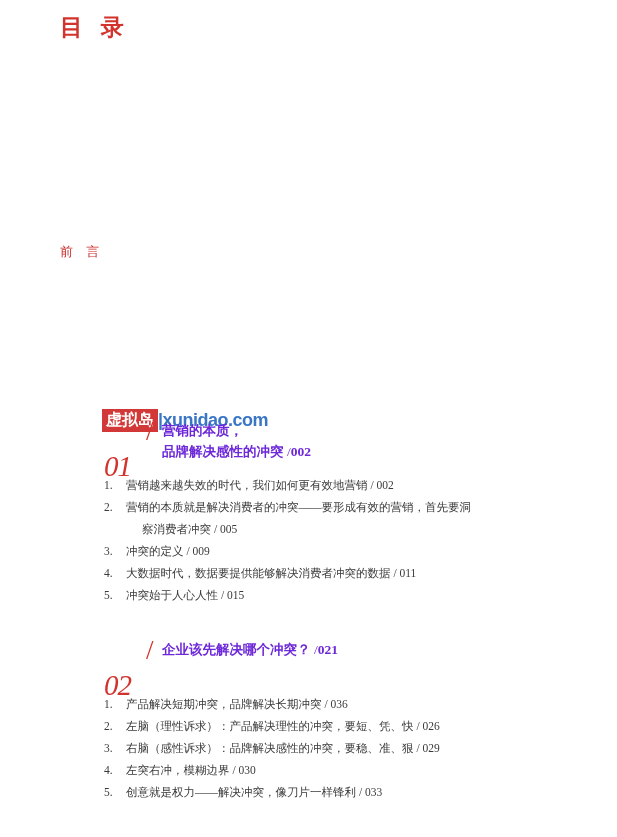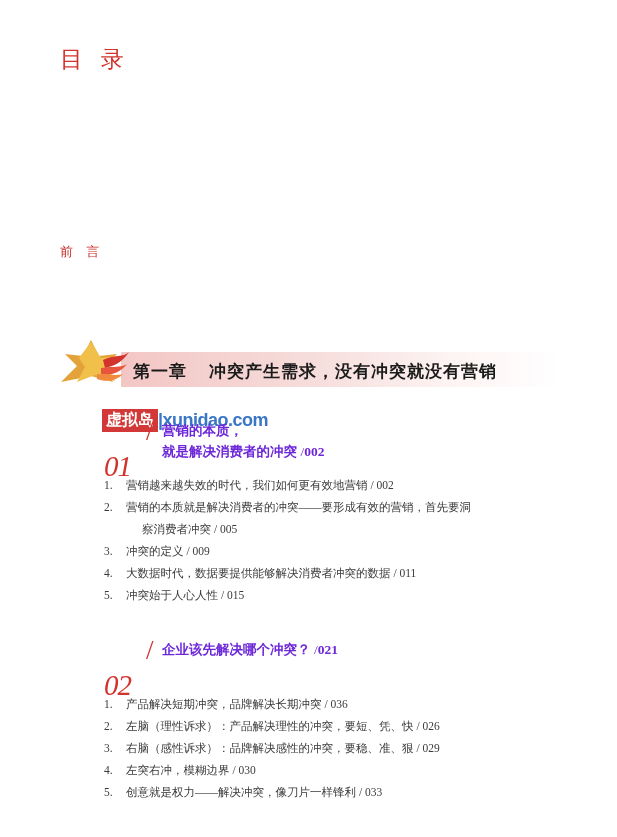--- a/index.html
+++ b/index.html
@@ -19,23 +19,23 @@
   .page {
     position: relative;
     width: 617px;
     height: 837px;
   }
 
   
   .toc-title {
     position: absolute;
     left: 60px;
-    top: 44px;
+    top: 12px;
     font-size: 23px;
-    font-weight: normal;
+    font-weight: bold;
     letter-spacing: 6px;
     color: #d2332c;
     font-family: "Liberation Serif", serif;
   }
 
   
   .preface {
     position: absolute;
     left: 60px;
     top: 243px;
@@ -187,45 +187,32 @@
 </style>
 </head>
 <body>
 
 <div class="page">
 
   <div class="toc-title">目 录</div>
 
   <div class="preface">前 言</div>
 
-  <div class="chapter-band">
-    <div class="band-bar"></div>
-    <svg class="star-icon" viewBox="0 0 72 58">
-      <path d="M4 44 L20 28 L8 16 L26 18 L34 2 L42 18 L60 16 L48 28 L56 44 L34 38 Z" fill="#e3a33a"></path>
-      <path d="M22 20 L34 4 L44 20 L60 18 L50 28 L58 43 L38 37 L20 44 L28 29 Z" fill="#f0c04a"></path>
-      <path d="M46 22 C58 16, 66 20, 72 14 C64 26, 56 28, 48 30 Z" fill="#d2332c"></path>
-      <path d="M44 30 C56 28, 64 30, 70 26 C62 36, 52 38, 44 36 Z" fill="#e8553c"></path>
-      <path d="M40 36 C52 36, 60 38, 66 36 C58 44, 48 44, 40 41 Z" fill="#f08a3c"></path>
-    </svg>
-    <div class="chapter-text">
-      <span class="chapter-no">第一章</span><span>冲突产生需求，没有冲突就没有营销</span>
-    </div>
-  </div>
 
   <div class="watermark">
     <span class="wm-badge">虚拟岛</span>
     <span class="wm-text">|xunidao.com</span>
   </div>
 
   <div class="section" style="top:420px;">
     <span class="sec-num">01</span>
     <span class="sec-slash">/</span>
     <div class="sec-title">
       <div class="sec-title-line">营销的本质，</div>
-      <div class="sec-title-line"><span>就是解决消费者的冲突</span><span style="font-weight:normal;"> /</span><span>002</span></div>
+      <div class="sec-title-line"><span>品牌解决感性的冲突</span><span style="font-weight:normal;"> /</span><span>002</span></div>
     </div>
   </div>
 
   <div class="items" style="top:474px;">
     <div class="item">
       <span class="item-num">1.</span>
       <span class="item-text">营销越来越失效的时代，我们如何更有效地营销 / 002</span>
     </div>
     <div class="item">
       <span class="item-num">2.</span>

